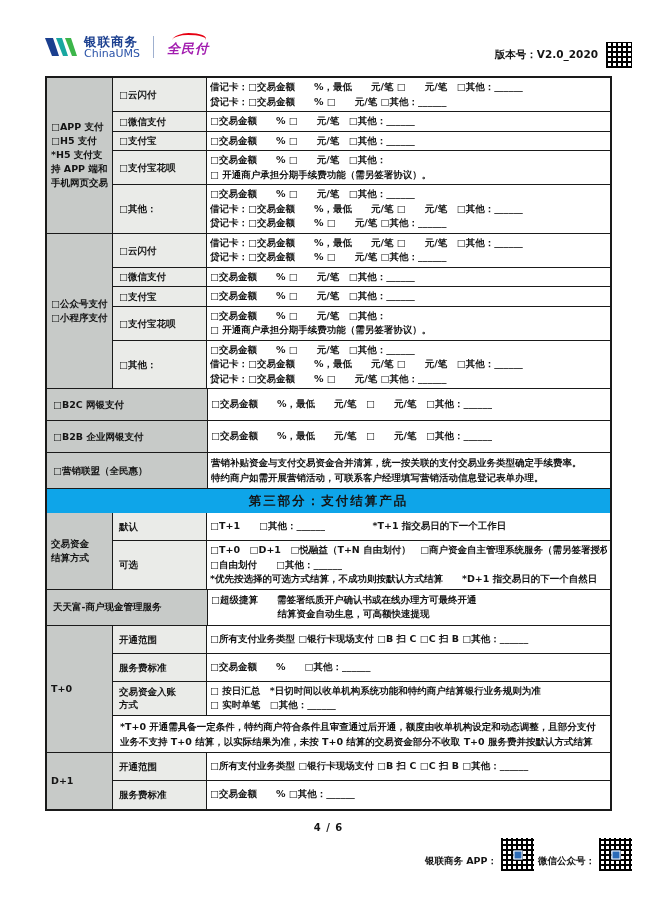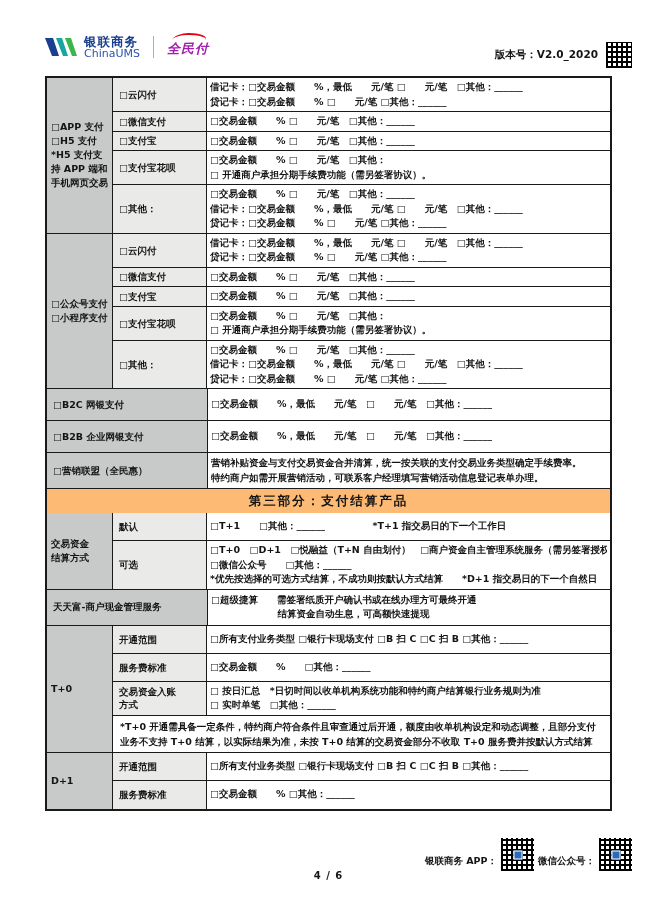--- a/index.html
+++ b/index.html
@@ -35,26 +35,26 @@
   .c12 { width:161px; flex:0 0 161px; border-right:1px solid #1a1a1a; background:#c7cac8;
         display:flex; align-items:center; padding:3px 6px; white-space:pre-line; line-height:14px; }
   .grows { flex:1 1 auto; display:flex; flex-direction:column; min-width:0; }
   .srow { display:flex; border-bottom:1px solid #1a1a1a; flex:1 1 auto; min-width:0; }
   .grows > .srow:last-child { border-bottom:none; }
   .c2 { width:94px; flex:0 0 94px; border-right:1px solid #1a1a1a; background:#eaebe8;
         display:flex; align-items:center; padding:2px 6px; white-space:pre-line; line-height:13px; }
   .c3 { flex:1 1 auto; min-width:0; padding:2px 3px; display:flex; flex-direction:column; justify-content:center; }
   .ln { line-height:14.5px; white-space:nowrap; overflow:hidden; }
   .note { flex:1 1 auto; padding:3px 7px; line-height:15px; }
-  .sechdr { background:#fdba74; text-align:center; font-size:12.5px; padding:4px 0 3px 0; letter-spacing:2px; }
+  .sechdr { background:#0ea5e9; text-align:center; font-size:12.5px; padding:4px 0 3px 0; letter-spacing:2px; }
   .h32 { min-height:32px; }
   .h28 { min-height:28px; }
   .h36 { min-height:36px; }
   
-  .pagenum { position:absolute; top:870px; left:45px; width:567px; text-align:center; font-size:10px; letter-spacing:1px; }
+  .pagenum { position:absolute; top:822px; left:45px; width:567px; text-align:center; font-size:10px; letter-spacing:1px; }
   .foot { position:absolute; top:838px; left:45px; right:18px; display:flex; align-items:flex-end; font-size:9.5px; }
   .foot-right { margin-left:auto; display:flex; align-items:flex-end; gap:4px; }
   .foot-label { padding-bottom:3px; white-space:nowrap; }
   .qr-foot { width:33px; height:33px; }
   .site { padding-bottom:3px; white-space:nowrap; }
 </style>
 </head>
 <body>
 
 <div class="page">
@@ -194,21 +194,21 @@
         <div class="srow h28">
           <div class="c2">默认</div>
           <div class="c3">
               <div class="ln">□T+1　　□其他：______　　　　　*T+1 指交易日的下一个工作日</div>
             </div>
         </div>
         <div class="srow">
           <div class="c2">可选</div>
           <div class="c3">
             <div class="ln">□T+0　□D+1　□悦融益（T+N 自由划付）　□商户资金自主管理系统服务（需另签署授权书）</div>
-            <div class="ln">□微信公众号　　□其他：______</div>
+            <div class="ln">□自由划付　　□其他：______</div>
             <div class="ln">*优先按选择的可选方式结算，不成功则按默认方式结算　　*D+1 指交易日的下一个自然日</div>
           </div>
         </div>
       </div>
     </div>
 
     <div class="row h36">
       <div class="c12">天天富-商户现金管理服务</div>
       <div class="c3">
         <div class="ln">□超级捷算　　需签署纸质开户确认书或在线办理方可最终开通</div>

